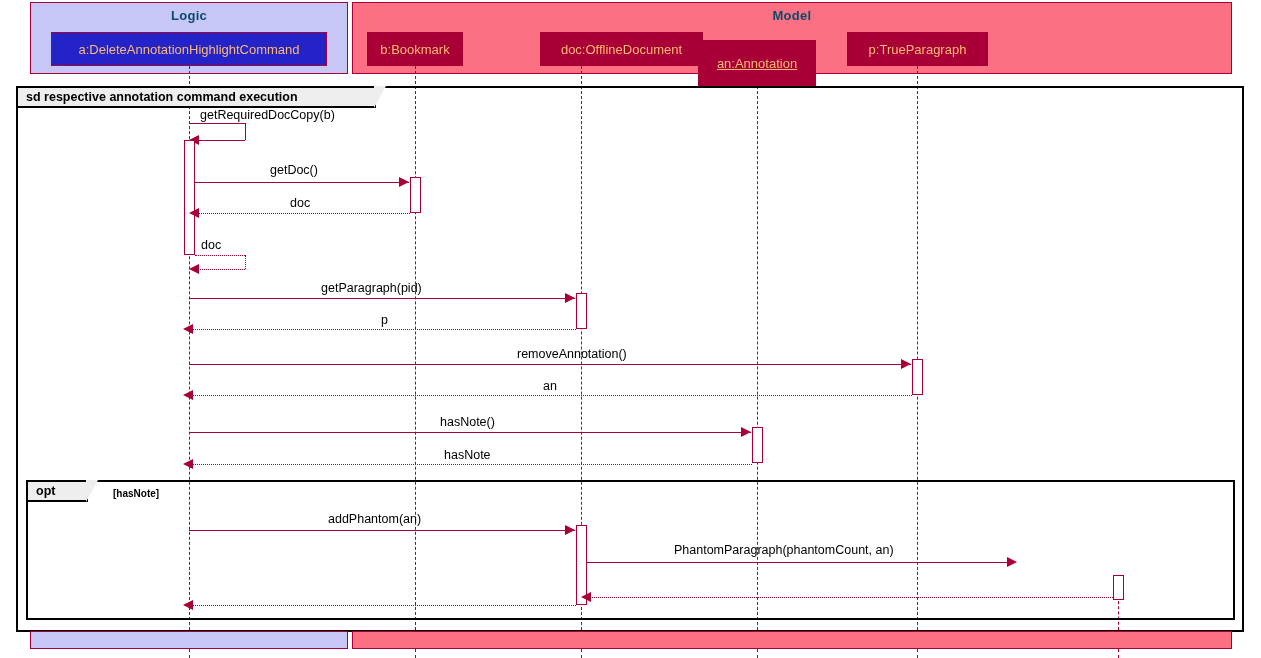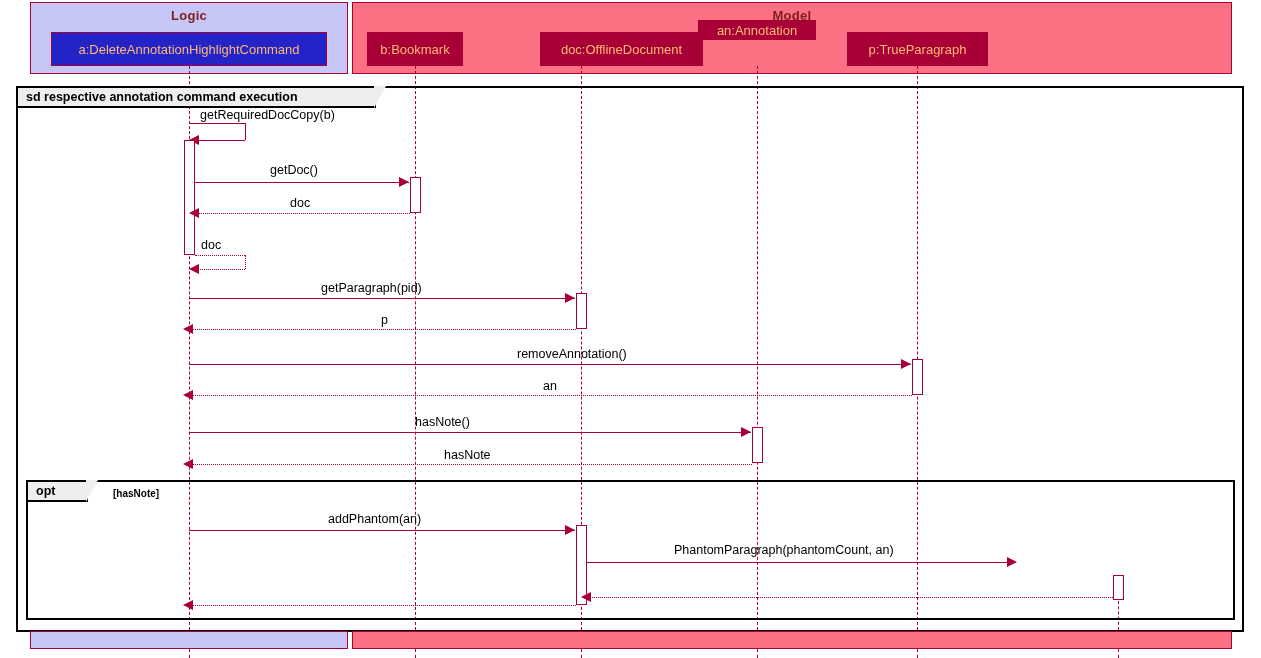--- a/index.html
+++ b/index.html
@@ -3,21 +3,21 @@
 <meta charset="utf-8">
 <style>
   html,body{margin:0;padding:0;background:#ffffff;}
   body{width:1261px;height:658px;font-family:"Liberation Sans","DejaVu Sans",sans-serif;overflow:hidden;}
   #stage{position:relative;width:1261px;height:658px;}
 
   
   .pkg{position:absolute;box-sizing:border-box;}
   .pkg-title{
     position:absolute;left:0;right:0;top:5px;text-align:center;
-    font-size:13px;font-weight:bold;color:#7f1d1d;letter-spacing:.3px;
+    font-size:13px;font-weight:bold;color:#0c4a6e;letter-spacing:.3px;
   }
   .pkg-logic{background:#c6c6f7;border:1px solid #a80036;}
   .pkg-model{background:#fb7183;border:1px solid #a80036;}
 
   
   .participant{
     position:absolute;box-sizing:border-box;
     display:flex;align-items:center;justify-content:center;
     font-size:13px;color:#fdba74;white-space:nowrap;
     border:1px solid #a80036;
@@ -90,21 +90,21 @@
 
   <div class="participant p-logic" style="left:51px;top:32px;width:276px;height:34px;">
     <span>a:DeleteAnnotationHighlightCommand</span>
   </div>
   <div class="participant p-model" style="left:367px;top:32px;width:96px;height:34px;">
     <span>b:Bookmark</span>
   </div>
   <div class="participant p-model" style="left:500px;top:32px;width:163px;height:34px;margin-left:40px;">
     <span>doc:OfflineDocument</span>
   </div>
-  <div class="participant p-model" style="left:698px;top:20px;width:118px;height:20px;">
+  <div class="participant p-model" style="left:698px;top:40px;width:118px;height:47px;text-decoration:underline;">
     <span>an:Annotation</span>
   </div>
   <div class="participant p-model" style="left:847px;top:32px;width:141px;height:34px;">
     <span>p:TrueParagraph</span>
   </div>
 
   <div class="lifeline" style="left:189px;top:66px;height:564px;"></div>
   <div class="lifeline" style="left:415px;top:66px;height:564px;"></div>
   <div class="lifeline" style="left:581px;top:66px;height:564px;"></div>
   <div class="lifeline" style="left:757px;top:66px;height:564px;"></div>
@@ -150,21 +150,21 @@
 
   <div class="msg-label" style="left:485px;top:347px;margin-left:32px;">removeAnnotation()</div>
   <div class="msg-line" style="left:189px;top:364px;width:722px;"></div>
   <div class="arrow right" style="left:901px;top:359px;"></div>
   <div class="activation" style="left:912px;top:359px;width:11px;height:36px;"></div>
 
   <div class="msg-label" style="left:543px;top:379px;">an</div>
   <div class="msg-line ret" style="left:189px;top:395px;width:723px;"></div>
   <div class="arrow left" style="left:183px;top:390px;"></div>
 
-  <div class="msg-label" style="left:415px;top:415px;text-align:right;">hasNote()</div>
+  <div class="msg-label" style="left:440px;top:415px;text-align:right;">hasNote()</div>
   <div class="msg-line" style="left:189px;top:432px;width:562px;"></div>
   <div class="arrow right" style="left:741px;top:427px;"></div>
   <div class="activation" style="left:752px;top:427px;width:11px;height:36px;"></div>
 
   <div class="msg-label" style="left:444px;top:448px;">hasNote</div>
   <div class="msg-line ret" style="left:189px;top:464px;width:563px;"></div>
   <div class="arrow left" style="left:183px;top:459px;"></div>
 
   <div class="frame" style="left:26px;top:480px;width:1209px;height:140px;"></div>
   <div class="frame-tab" style="left:28px;top:482px;width:60px;">

